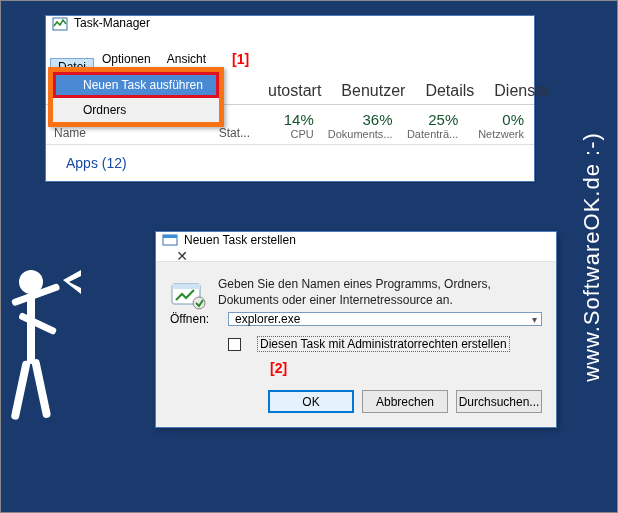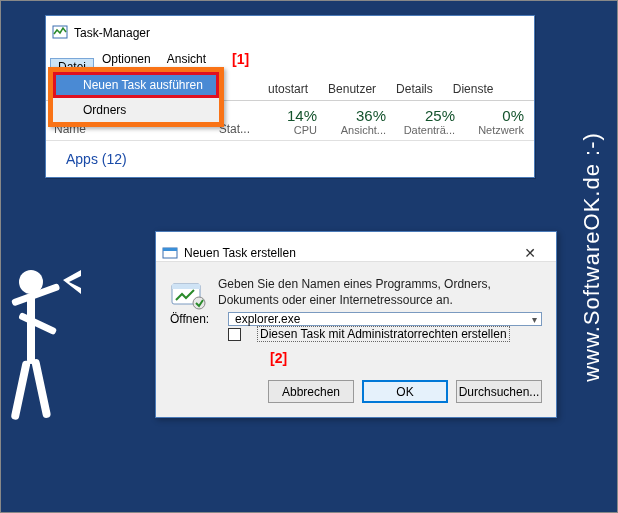--- a/index.html
+++ b/index.html
@@ -40,21 +40,21 @@
   left: 44px;
   top: 14px;
   width: 490px;
   background: #fff;
   border: 1px solid #4a7ab8;
   box-shadow: 1px 1px 0 rgba(0,0,0,.2);
 }
 .titlebar {
   height: 24px;
   display: flex;
-  align-items: flex-end;
+  align-items: flex-start;
   padding: 0 6px;
   background: #fff;
 }
 .titlebar .icon { width: 16px; height: 16px; margin-right: 6px; }
 .menubar {
   display: flex;
   align-items: center;
   padding: 2px 4px;
   background: #fff;
   position: relative;
@@ -85,21 +85,21 @@
   color: #fff;
   padding: 3px 13px 3px 27px;
 }
 .tabs {
   display: flex;
   border-bottom: 1px solid #d0d0d0;
   padding-left: 212px;
 }
 .tab {
   padding: 4px 10px;
-  font-size: 12px;
+  font-size: 16px;
   color: #333;
 }
 .stats-row {
   display: flex;
   text-align: right;
 }
 .stats-row .spacer { flex: 0 0 212px; display:flex; align-items:flex-end; }
 .stats-row .left-headers { display:flex; width:100%; padding: 0 8px 4px 8px; justify-content: space-between; align-items: flex-end; color:#555;}
 .stat-col { flex: 1; padding: 6px 10px 4px 4px; }
 .stat-pct { font-size: 15px; color: #14532d; }
@@ -119,28 +119,29 @@
   width: 402px;
   background: #f0f0f0;
   border: 1px solid #4a7ab8;
   box-shadow: 2px 2px 6px rgba(0,0,0,.3);
 }
 .rundlg .titlebar {
   background: #fff;
   border-bottom: 1px solid #e0e0e0;
   height: 30px;
   justify-content: space-between;
+  flex-direction: column;
 }
 .rundlg .titlebar .left { display: flex; align-items: center; }
 .close-btn { width: 40px; text-align: center; font-size: 14px; color: #333; }
 .dlg-body { padding: 14px 14px 4px 14px; }
 .dlg-top { display: flex; gap: 12px; margin-bottom: 0; }
 .run-icon { width: 36px; height: 36px; flex-shrink: 0; }
 .dlg-desc { font-size: 12px; color: #222; line-height: 1.35; }
-.open-row { display: flex; align-items: center; gap: 10px; }
+.open-row { display: flex; align-items: center; gap: 10px; margin-bottom: 10px; }
 .open-label { width: 48px; }
 .open-input {
   flex: 1;
   display: flex;
   align-items: center;
   justify-content: space-between;
   border: 1px solid #7a9ac0;
   background: #fff;
   height: 14px;
   padding: 0 4px 0 6px;
@@ -218,21 +219,21 @@
         <span>Name</span>
         <span>Stat...</span>
       </div>
     </div>
     <div class="stat-col">
       <div class="stat-pct">14%</div>
       <div class="stat-label">CPU</div>
     </div>
     <div class="stat-col">
       <div class="stat-pct">36%</div>
-      <div class="stat-label">Ansicht...</div>
+      <div class="stat-label">Dokuments...</div>
     </div>
     <div class="stat-col">
       <div class="stat-pct">25%</div>
       <div class="stat-label">Datenträ...</div>
     </div>
     <div class="stat-col">
       <div class="stat-pct">0%</div>
       <div class="stat-label">Netzwerk</div>
     </div>
   </div>
@@ -276,17 +277,17 @@
 
     <div class="admin-row">
       <div class="chk"></div>
       <span class="admin-label">Diesen Task mit Administratorrechten erstellen</span>
     </div>
 
     <div class="marker2">[2]</div>
   </div>
 
   <div class="dlg-buttons">
+    <div class="btn default">OK</div>
     <div class="btn">Abbrechen</div>
-    <div class="btn default">OK</div>
     <div class="btn">Durchsuchen...</div>
   </div>
 </div>
 
 </body></html>

